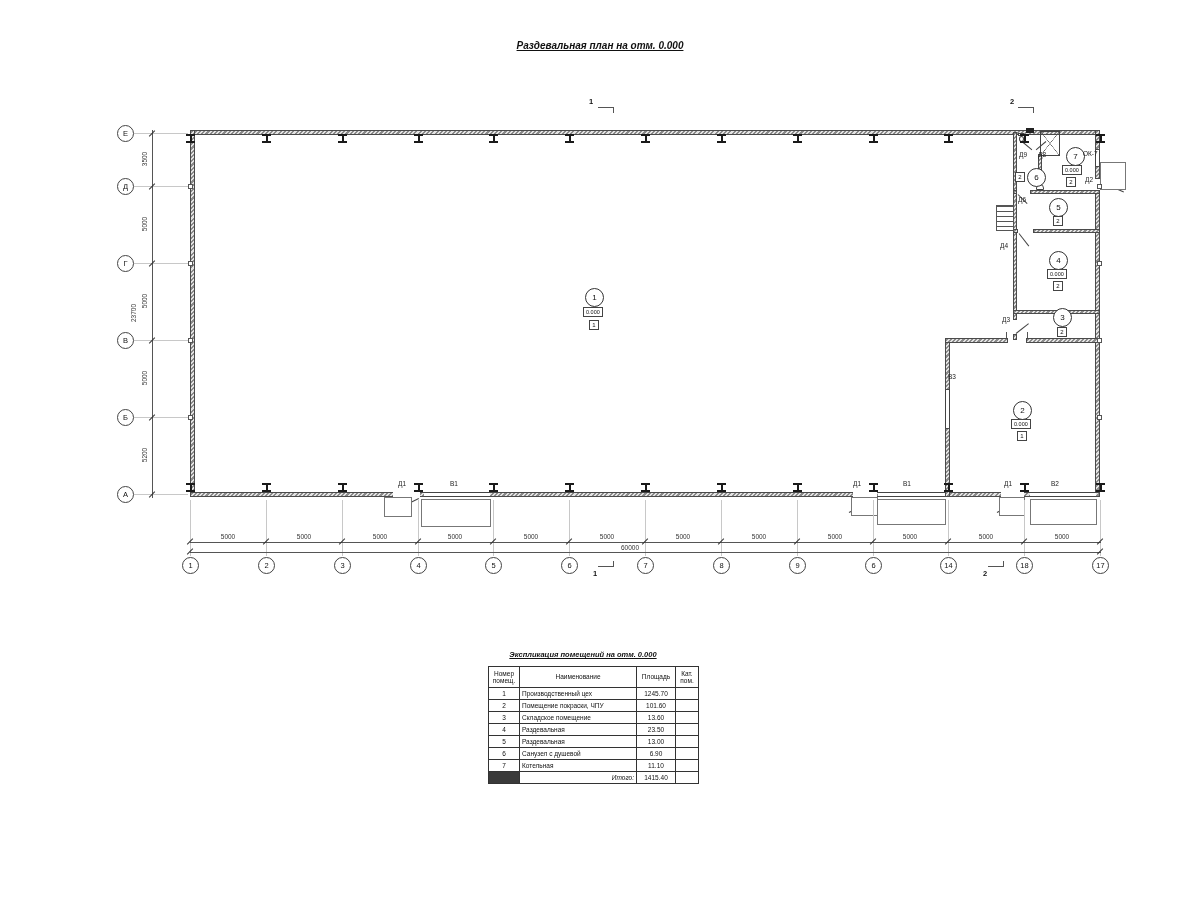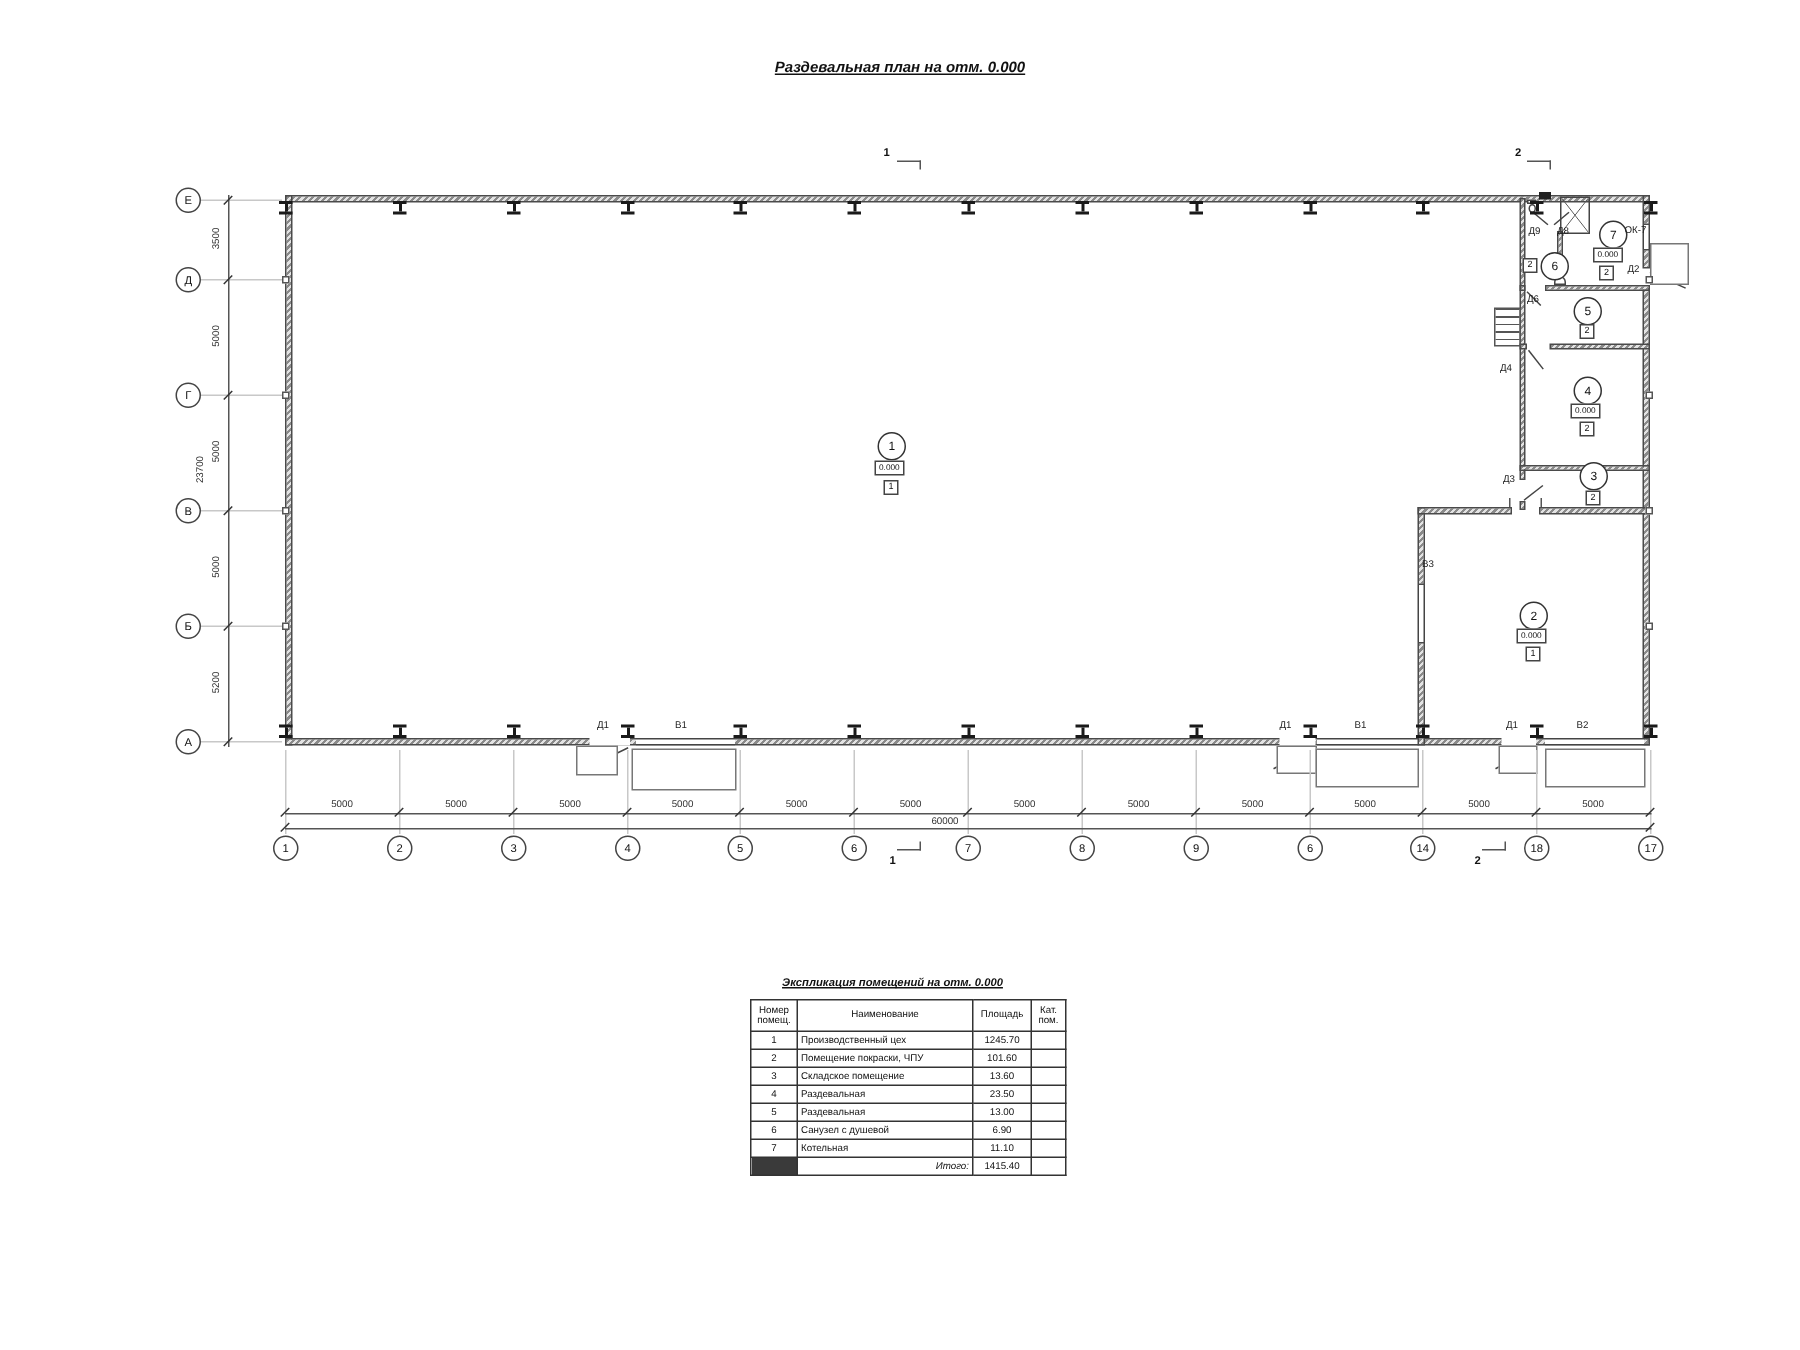--- a/index.html
+++ b/index.html
@@ -31,21 +31,21 @@
   .colv{position:absolute;width:9px;height:9px;border-top:2px solid #1a1a1a;border-bottom:2px solid #1a1a1a;box-sizing:border-box;}
   .colv::before{content:"";display:block;width:2px;height:5px;margin:0 auto;background:#1a1a1a;}
   .sq{position:absolute;width:5px;height:5px;border:1px solid #555;background:#fff;box-sizing:border-box;}
   .shaft{position:absolute;box-sizing:border-box;border:1px solid #444;background:
      linear-gradient(to top right,transparent calc(50% - .5px),#555 50%,transparent calc(50% + .5px)),
      linear-gradient(to bottom right,transparent calc(50% - .5px),#555 50%,transparent calc(50% + .5px));}
   .ladder{position:absolute;box-sizing:border-box;border:1px solid #555;
      background:repeating-linear-gradient(to bottom,#555 0 1px,transparent 1px 5px);}
   .fixture{position:absolute;box-sizing:border-box;border:1px solid #444;background:#fff;}
   .smark{position:absolute;font-size:7.5px;font-weight:bold;color:#111;}
-  .sched{position:absolute;left:500px;top:650px;width:190px;}
+  .sched{position:absolute;left:488px;top:650px;width:190px;}
   .sched-title{font-size:7.5px;font-style:italic;font-weight:bold;text-decoration:underline;text-align:center;margin-bottom:7px;color:#111;}
   table.x{border-collapse:collapse;width:190px;font-size:6.5px;table-layout:fixed;}
   table.x td,table.x th{border:1px solid #333;padding:0 2px;height:11px;overflow:hidden;color:#111;font-weight:normal;}
   table.x th{text-align:center;height:20px;line-height:1.1;}
   .c-num{width:26px;text-align:center;} .c-name{width:112px;text-align:left;}
   .c-area{width:34px;text-align:center;} .c-cat{width:18px;text-align:center;}
   .tot-fill{background:#3a3a3a;}
   .tot-lbl{text-align:right;font-style:italic;}
 </style>
 </head>

